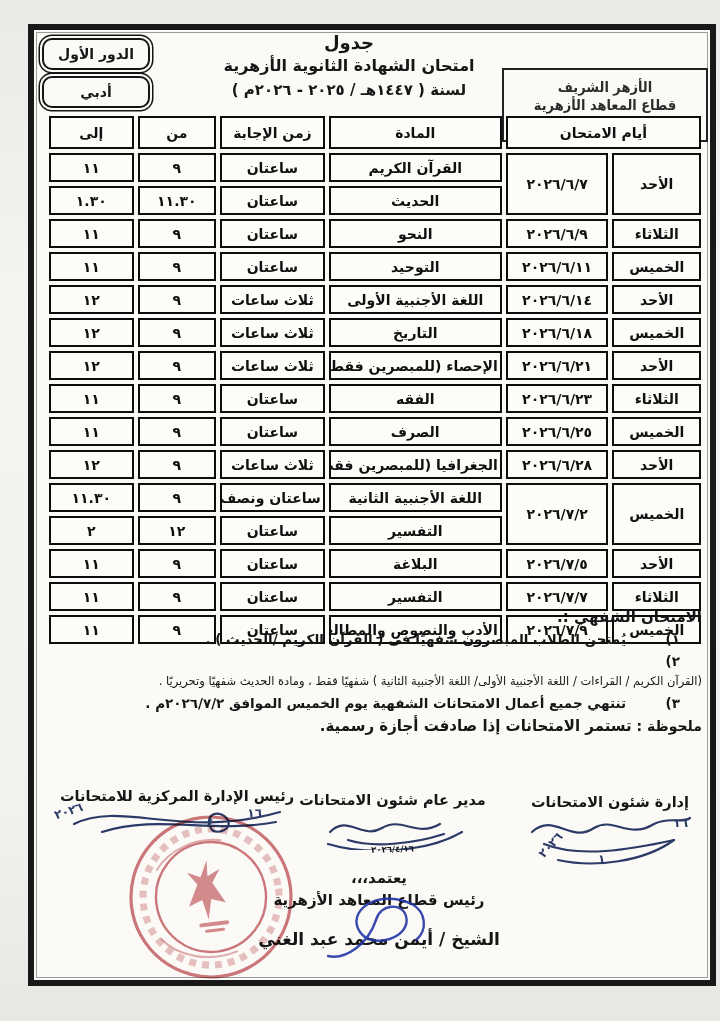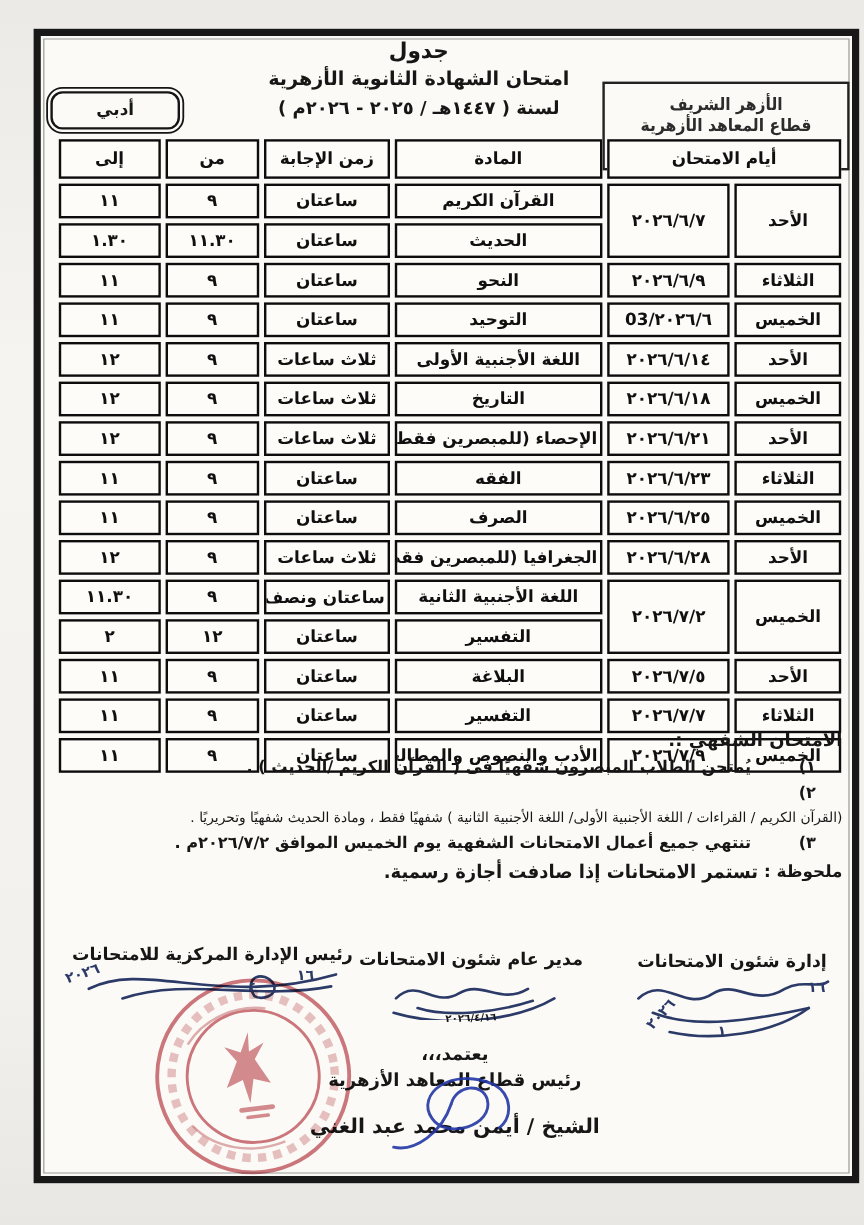--- a/index.html
+++ b/index.html
@@ -76,20 +76,21 @@
     <div class="l">قطاع المعاهد الأزهرية</div>
     <div class="l">الإدارة المركزية للامتحانات</div>
   </div>
 
   <div class="title-block">
     <div class="t1">جدول</div>
     <div class="t2">امتحان الشهادة الثانوية الأزهرية</div>
     <div class="t3">لسنة ( ١٤٤٧هـ / ٢٠٢٥ - ٢٠٢٦م )</div>
   </div>
 
+  <div class="pill" id="pill-round">الدور الأول</div>
   <div class="pill" id="pill-track">أدبي</div>
 
   <table class="schedule">
     <colgroup>
       <col style="width:88px">
         <col style="width:102px">
         <col style="width:172px">
       <col style="width:104px">
         <col style="width:78px">
         <col style="width:84px">
@@ -121,21 +122,21 @@
         <tr>
           <td class="c-day">الثلاثاء</td>
           <td class="c-date">٢٠٢٦/٦/٩</td>
           <td class="c-subj">النحو</td>
           <td class="c-dur">ساعتان</td>
           <td class="c-from">٩</td>
           <td class="c-to">١١</td>
         </tr>
         <tr>
           <td class="c-day">الخميس</td>
-          <td class="c-date">٢٠٢٦/٦/03</td>
+          <td class="c-date">٢٠٢٦/٦/١١</td>
           <td class="c-subj">التوحيد</td>
           <td class="c-dur">ساعتان</td>
           <td class="c-from">٩</td>
           <td class="c-to">١١</td>
         </tr>
         <tr>
           <td class="c-day">الأحد</td>
           <td class="c-date">٢٠٢٦/٦/١٤</td>
           <td class="c-subj">اللغة الأجنبية الأولى</td>
           <td class="c-dur">ثلاث ساعات</td>

